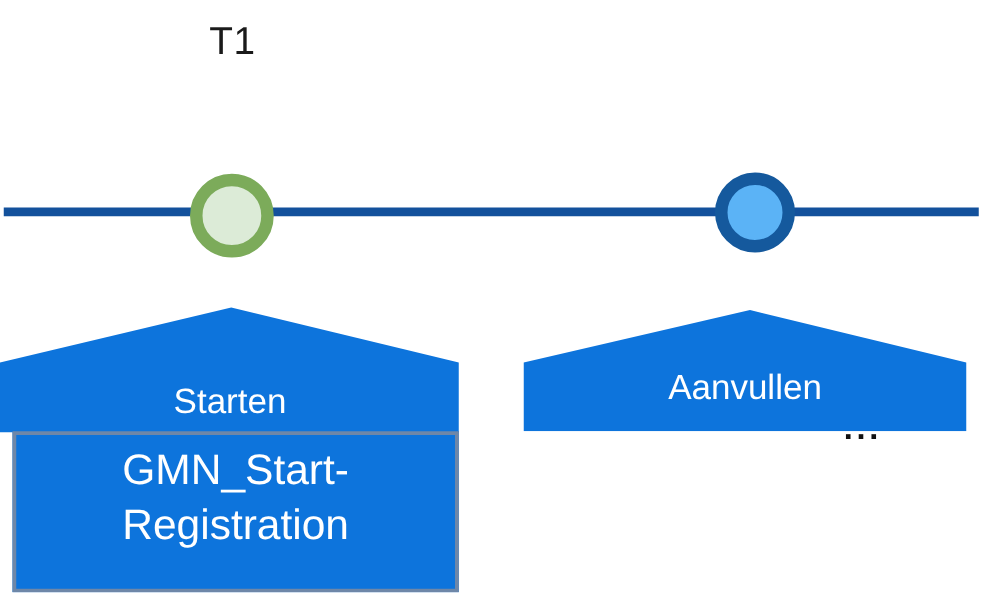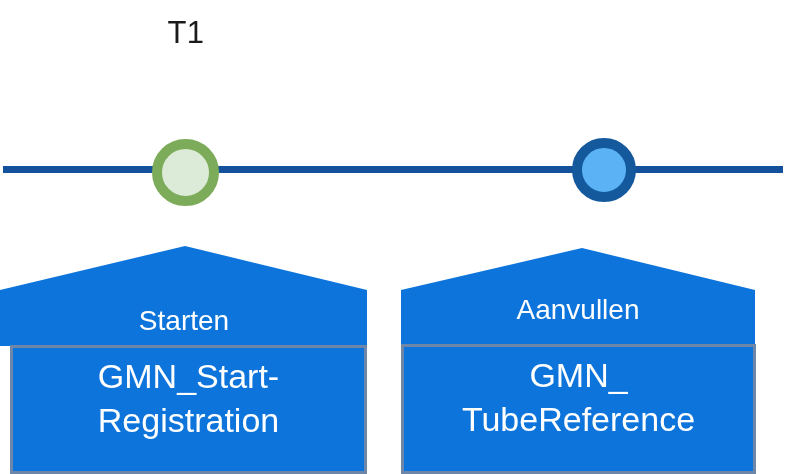--- a/index.html
+++ b/index.html
@@ -121,21 +121,21 @@
 
   
   #event-group-starten { left: 0px; top: 244px; width: 368px; height: 230px; }
   #event-group-starten .pentagon { height: 102px; }
   #event-group-starten .pentagon-label { top: 58px; }
   #event-group-starten .object-box {
     left: 10px; top: 101px; width: 357px; height: 129px;
   }
 
   
-  #event-group-aanvullen { left: 400px; top: 245px; width: 356px; height: 229px; }
+  #event-group-aanvullen { left: 418px; top: 245px; width: 356px; height: 229px; }
   #event-group-aanvullen .pentagon { height: 100px; }
   #event-group-aanvullen .pentagon-label { top: 46px; }
   #event-group-aanvullen .pentagon-ellipsis { left: 257px; top: 87px; }
   #event-group-aanvullen .object-box {
     left: 1px; top: 99px; width: 355px; height: 130px;
   }
 </style>
 </head>
 <body>
 
@@ -162,19 +162,15 @@
   </div>
 
   <div class="event-group" id="event-group-aanvullen">
     <div class="pentagon">
       <svg viewBox="0 0 356 100" preserveAspectRatio="none" aria-hidden="true">
         <polygon points="1,45 182,3 355,45 355,100 1,100" fill="#0D74DC"></polygon>
       </svg>
     </div>
     <div class="pentagon-label">Aanvullen</div>
     <div class="pentagon-ellipsis">...</div>
-    <div class="object-box">
-      <span class="object-box-text">GMN_
-TubeReference</span>
-    </div>
   </div>
 
 </div>
 
 </body></html>

